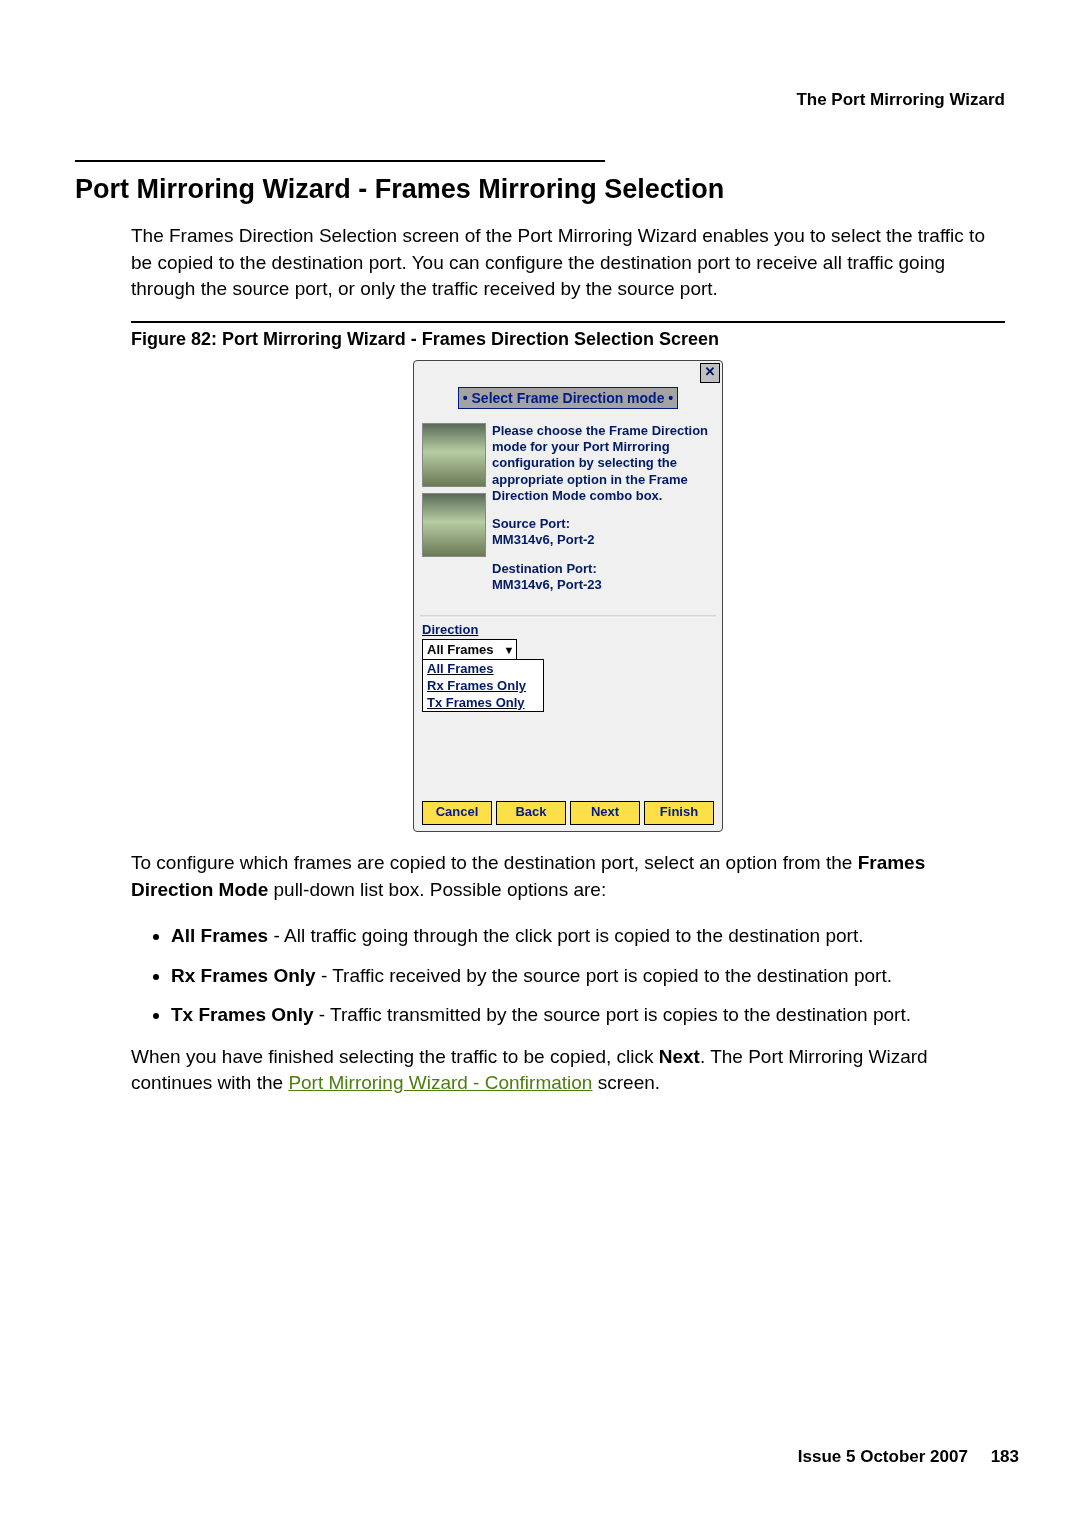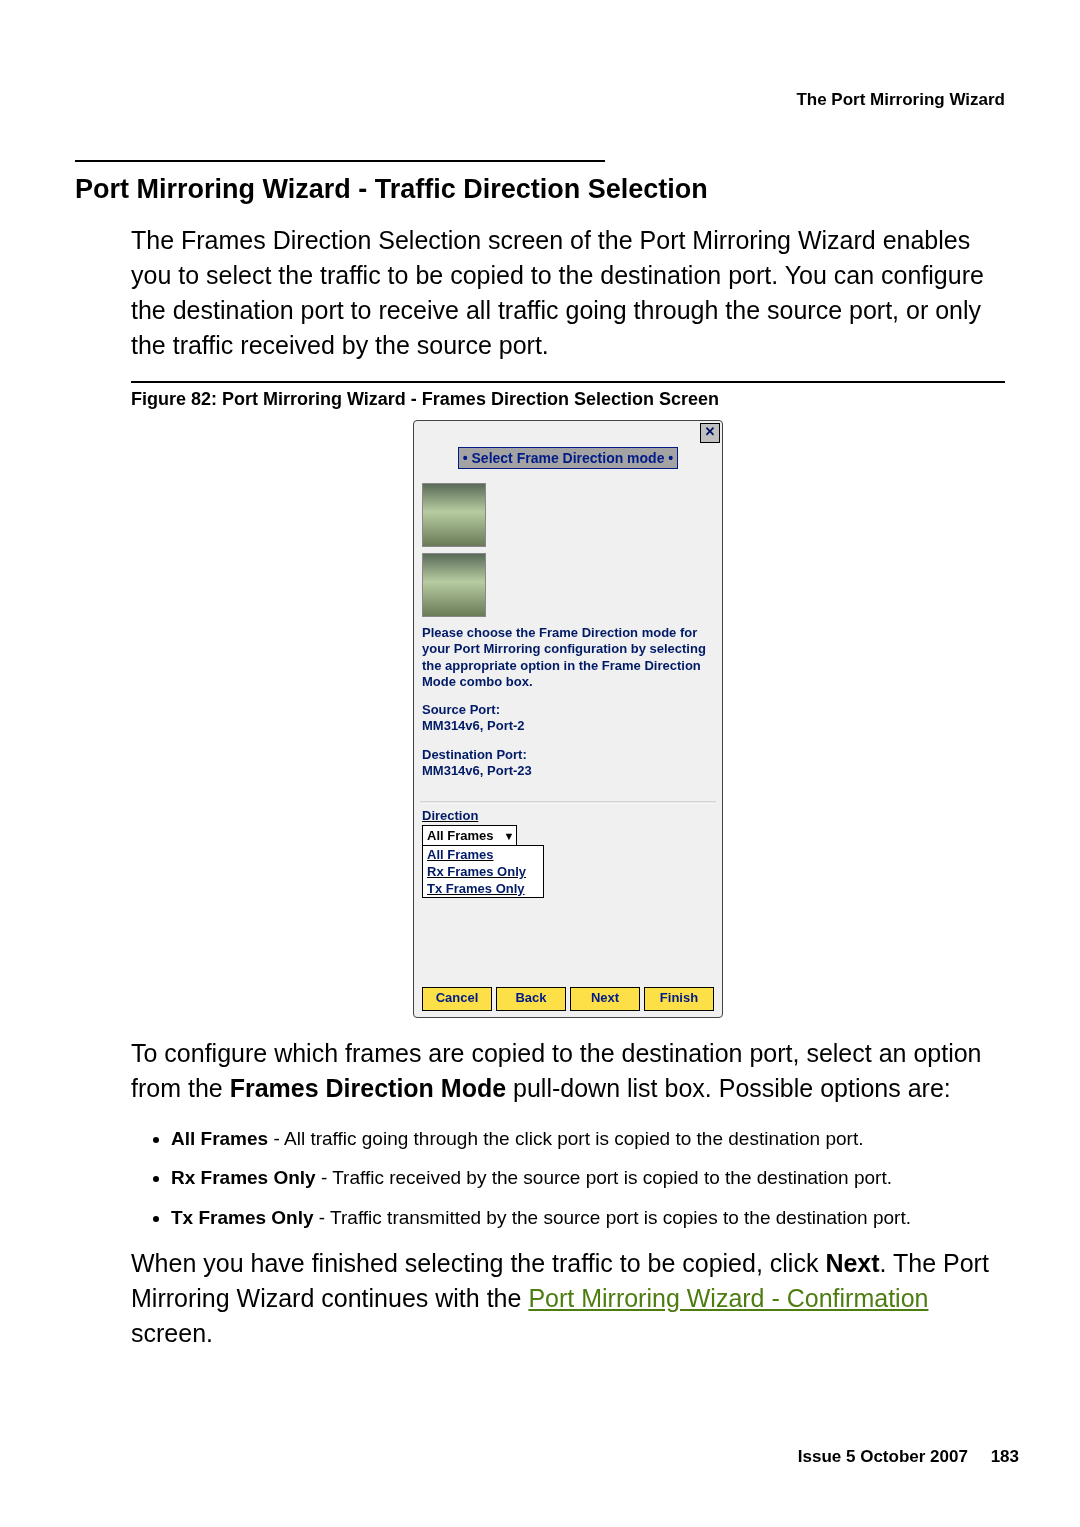--- a/index.html
+++ b/index.html
@@ -28,21 +28,21 @@
   }
   h1.section-title {
     font-size: 27px;
     font-weight: bold;
     margin: 0 0 18px 0;
   }
   .indented {
     margin-left: 56px;
   }
   p.body {
-    font-size: 25px;
+    font-size: 19px;
     line-height: 1.4;
     margin: 0 0 18px 0;
   }
   .fig-rule {
     border-top: 2px solid #000;
     margin: 0 0 4px 0;
   }
   .fig-caption {
     font-weight: bold;
     font-size: 18px;
@@ -87,21 +87,20 @@
     color: #001a88;
     font-weight: bold;
     font-size: 14px;
     padding: 2px 4px;
     background: #a3a3a3;
   }
   .wiz-body {
     display: flex;
     gap: 8px;
     padding: 0 6px;
-    flex-direction: column;
   }
   .wiz-icons {
     display: flex;
     flex-direction: column;
     gap: 6px;
     width: 62px;
   }
   .wiz-icon {
     width: 62px;
     height: 62px;
@@ -202,21 +201,21 @@
   }
   .footer .page-no { margin-left: 18px; }
 </style>
 </head>
 <body>
 
 <div class="page">
   <div class="header-right">The Port Mirroring Wizard</div>
 
   <div class="title-rule"></div>
-  <h1 class="section-title">Port Mirroring Wizard - Traffic Direction Selection</h1>
+  <h1 class="section-title">Port Mirroring Wizard - Frames Mirroring Selection</h1>
 
   <div class="indented">
     <p class="body">The Frames Direction Selection screen of the Port Mirroring Wizard enables you to select the traffic to be copied to the destination port. You can configure the destination port to receive all traffic going through the source port, or only the traffic received by the source port.</p>
 
     <div class="fig-rule"></div>
     <div class="fig-caption">Figure 82: Port Mirroring Wizard - Frames Direction Selection Screen</div>
 
     <div class="wizard-wrapper">
       <div class="wizard">
         <div class="wiz-close-row">

